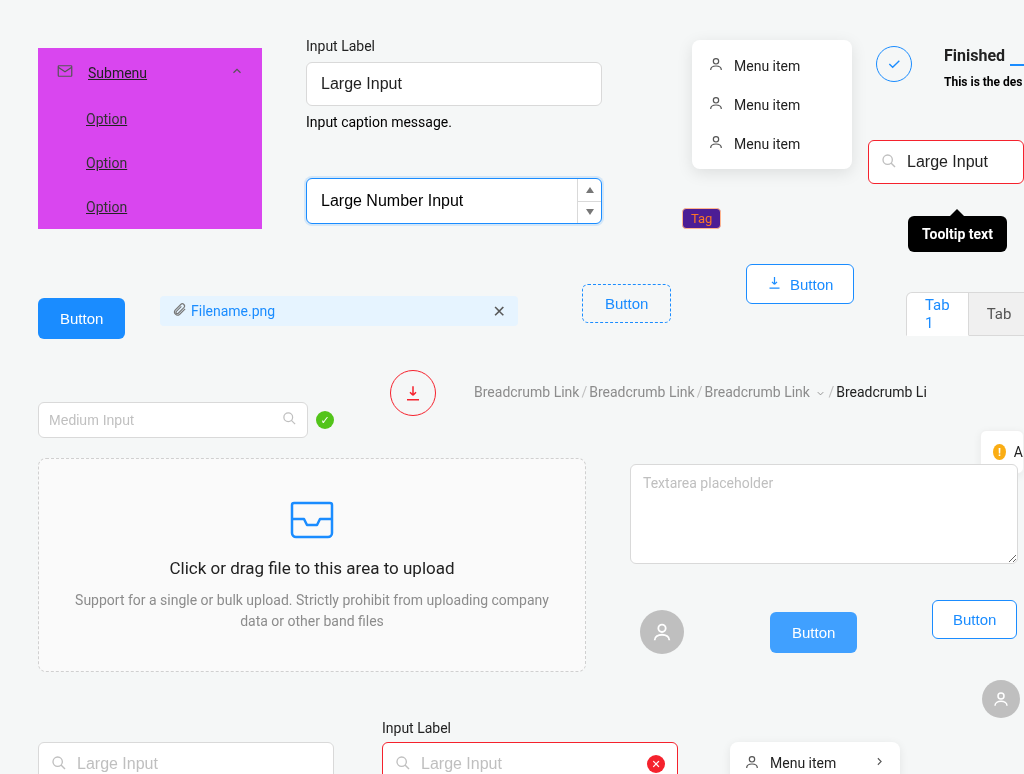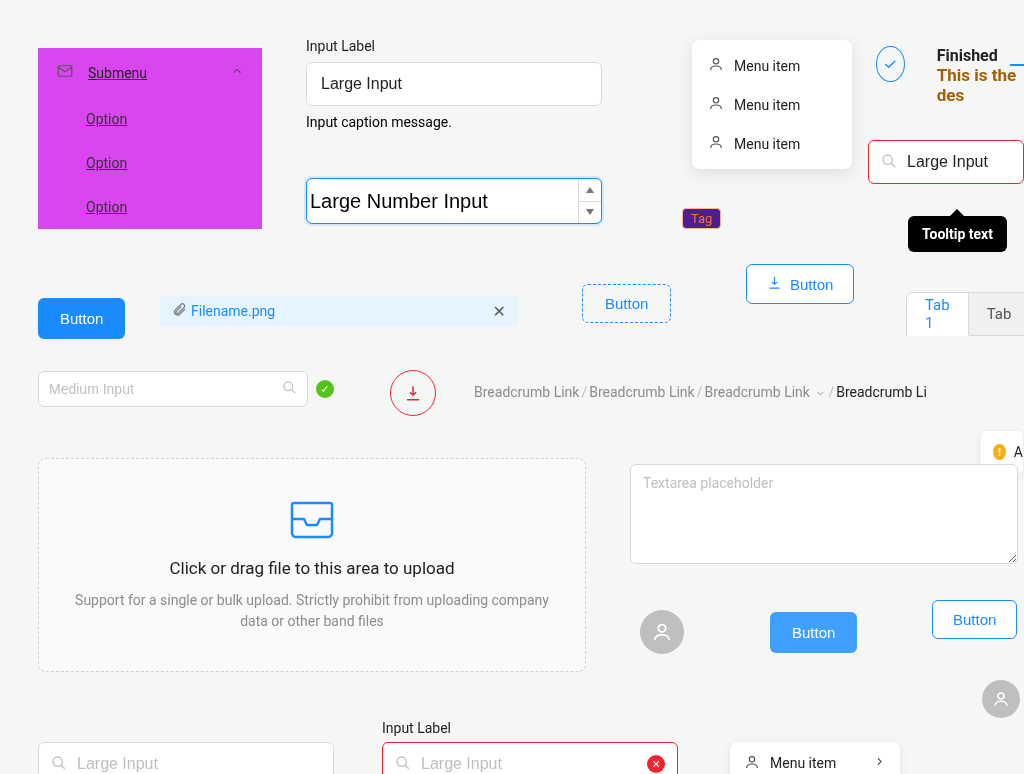--- a/index.html
+++ b/index.html
@@ -60,22 +60,22 @@
     border-radius: 6px;
     background: #fff;
     display: flex;
     align-items: stretch;
     box-shadow: 0 0 0 2px rgba(26,140,255,0.15);
   }
   .number-input-wrap input {
     flex: 1;
     border: none;
     outline: none;
-    font-size: 20px;
-    padding: 0 3px;
+    font-size: 16px;
+    padding: 0 14px;
     background: transparent;
   }
   .number-steppers {
     width: 24px;
     border-left: 1px solid #d9d9d9;
     display: flex; flex-direction: column;
   }
   .number-steppers div {
     flex: 1;
     display: flex; align-items: center; justify-content: center;
@@ -105,21 +105,21 @@
     display: flex; gap: 32px; font-weight: bold;
   }
   .step-circle {
     width: 36px; height: 36px;
     border: 1.5px solid #1a8cff;
     border-radius: 50%;
     display: flex; align-items: center; justify-content: center;
     color: #1a8cff;
   }
   .step-text .title { font-size: 16px; color: #222; }
-  .step-text .desc { font-size: 17px; color: #a16207; margin-top: 0; }
+  .step-text .desc { font-size: 12px; color: #000000; margin-top: 10px; }
 
   
   .search-red {
     left: 868px; top: 140px;
     width: 156px;
     height: 44px;
     border: 1px solid #f5222d;
     border-radius: 6px;
     background: #fff;
     display: flex; align-items: center;
@@ -229,21 +229,21 @@
   }
   .tab.inactive {
     background: #f0f0f0;
     color: #555;
     border-left: none;
     border-radius: 0 6px 0 0;
   }
 
   
   .med-input-wrap {
-    left: 38px; top: 371px;
+    left: 38px; top: 402px;
     width: 296px;
     display: flex; align-items: center; gap: 8px;
   }
   .med-input {
     flex: 1;
     height: 36px;
     border: 1px solid #d9d9d9;
     border-radius: 6px;
     background: #fff;
     display: flex; align-items: center;

